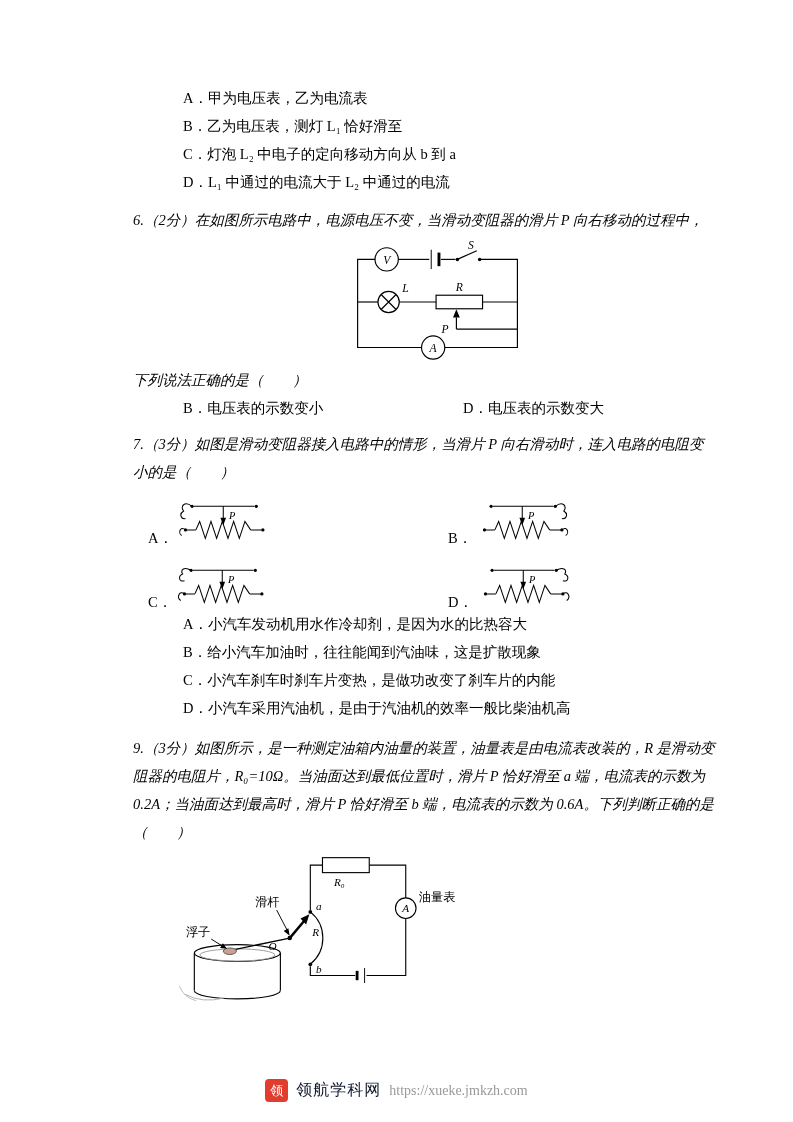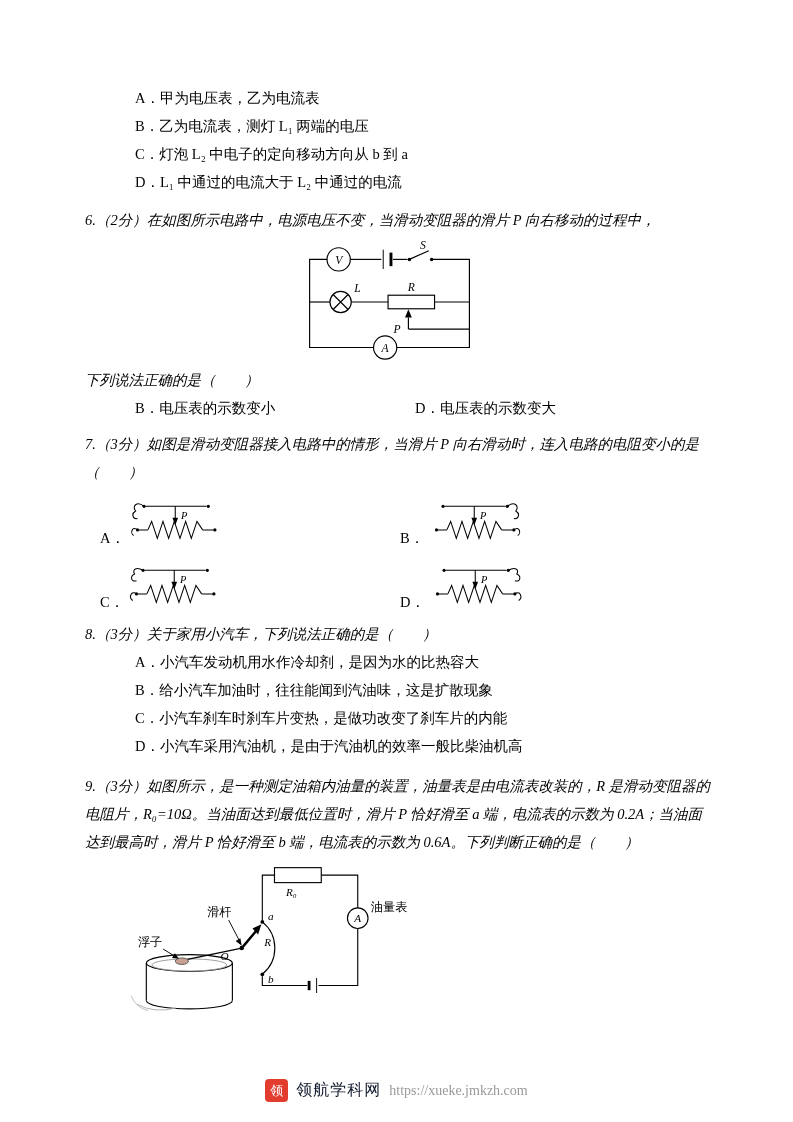--- a/index.html
+++ b/index.html
@@ -1,21 +1,21 @@
 <!DOCTYPE html>
 <html><head>
 <meta charset="utf-8">
 <style>
   html,body{margin:0;padding:0;}
   body{
     width:793px;height:1122px;background:#ffffff;overflow:hidden;position:relative;
     color:#000;font-family:"Liberation Serif","DejaVu Serif",serif;font-size:14.5px;
   }
   p{margin:0;}
-  .content{padding-top:84px;}
+  .content{padding-top:84px;padding-left:48px;}
   .stem{margin:0 78px 0 85px;line-height:28px;text-align:left;font-style:italic;}
   .opt{margin-left:135px;line-height:28px;}
   .mt10{margin-top:10px;}
   .mt12{margin-top:12px;}
   .mt8{margin-top:8px;}
   .q6-svg{display:block;margin:6px 0 2px 298px;}
   .q6-opts{margin-left:135px;display:grid;grid-template-columns:280px auto;line-height:28px;}
   .q7-grid{margin:8px 0 0 100px;display:grid;grid-template-columns:300px 320px;row-gap:12px;}
   .q7-cell{display:flex;align-items:flex-end;gap:4px;}
   .q7-cell .label{line-height:16px;}
@@ -26,21 +26,21 @@
   .url{font-size:14px;color:#999;}
   svg text{fill:#000;}
 </style>
 </head>
 <body>
 
 <div class="content">
 
   <section>
     <div class="opt">A．甲为电压表，乙为电流表</div>
-    <div class="opt">B．乙为电流表，测灯 L₁ 两端的电压</div>
+    <div class="opt">B．乙为电压表，测灯 L₁ 恰好滑至</div>
     <div class="opt">C．灯泡 L₂ 中电子的定向移动方向从 b 到 a</div>
     <div class="opt">D．L₁ 中通过的电流大于 L₂ 中通过的电流</div>
   </section>
 
   <section>
     <p class="stem mt10">6.（2分）在如图所示电路中，电源电压不变，当滑动变阻器的滑片 P 向右移动的过程中，</p>
 
     <svg class="q6-svg" width="184" height="124" viewBox="0 0 190 128">
       <g stroke="#000" stroke-width="1.2" fill="none">
         <path d="M30 20 H12 V111 H78"></path>
@@ -162,21 +162,20 @@
             <circle cx="84" cy="13" r="1.7"></circle>
           <polygon points="49,33 46,25 52,25"></polygon>
           <text x="55" y="26" font-size="11" font-style="italic">P</text>
         </svg>
       </div>
 
     </div>
   </section>
 
   <section>
-    <p class="stem mt10">8.（3分）关于家用小汽车，下列说法正确的是（　　）</p>
     <div class="opt">A．小汽车发动机用水作冷却剂，是因为水的比热容大</div>
     <div class="opt">B．给小汽车加油时，往往能闻到汽油味，这是扩散现象</div>
     <div class="opt">C．小汽车刹车时刹车片变热，是做功改变了刹车片的内能</div>
     <div class="opt">D．小汽车采用汽油机，是由于汽油机的效率一般比柴油机高</div>
   </section>
 
   <section>
     <p class="stem mt12">9.（3分）如图所示，是一种测定油箱内油量的装置，油量表是由电流表改装的，R 是滑动变阻器的电阻片，R₀=10Ω。当油面达到最低位置时，滑片 P 恰好滑至 a 端，电流表的示数为 0.2A；当油面达到最高时，滑片 P 恰好滑至 b 端，电流表的示数为 0.6A。下列判断正确的是（　　）</p>
 
     <svg class="q9-svg" width="290" height="161" viewBox="0 0 310 172">

